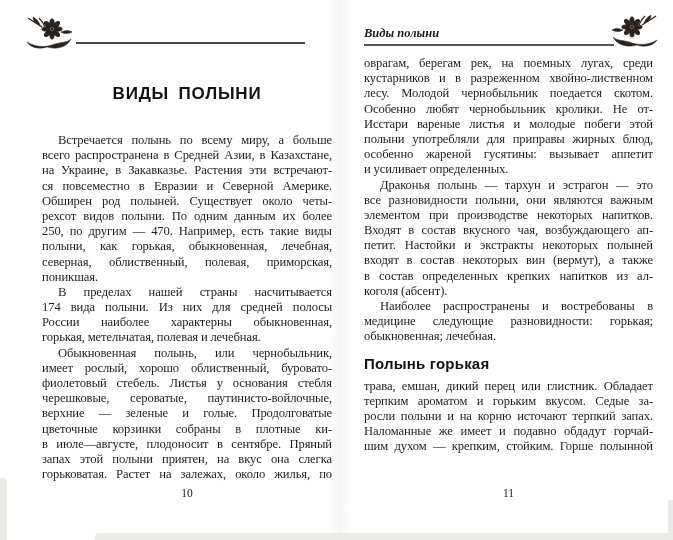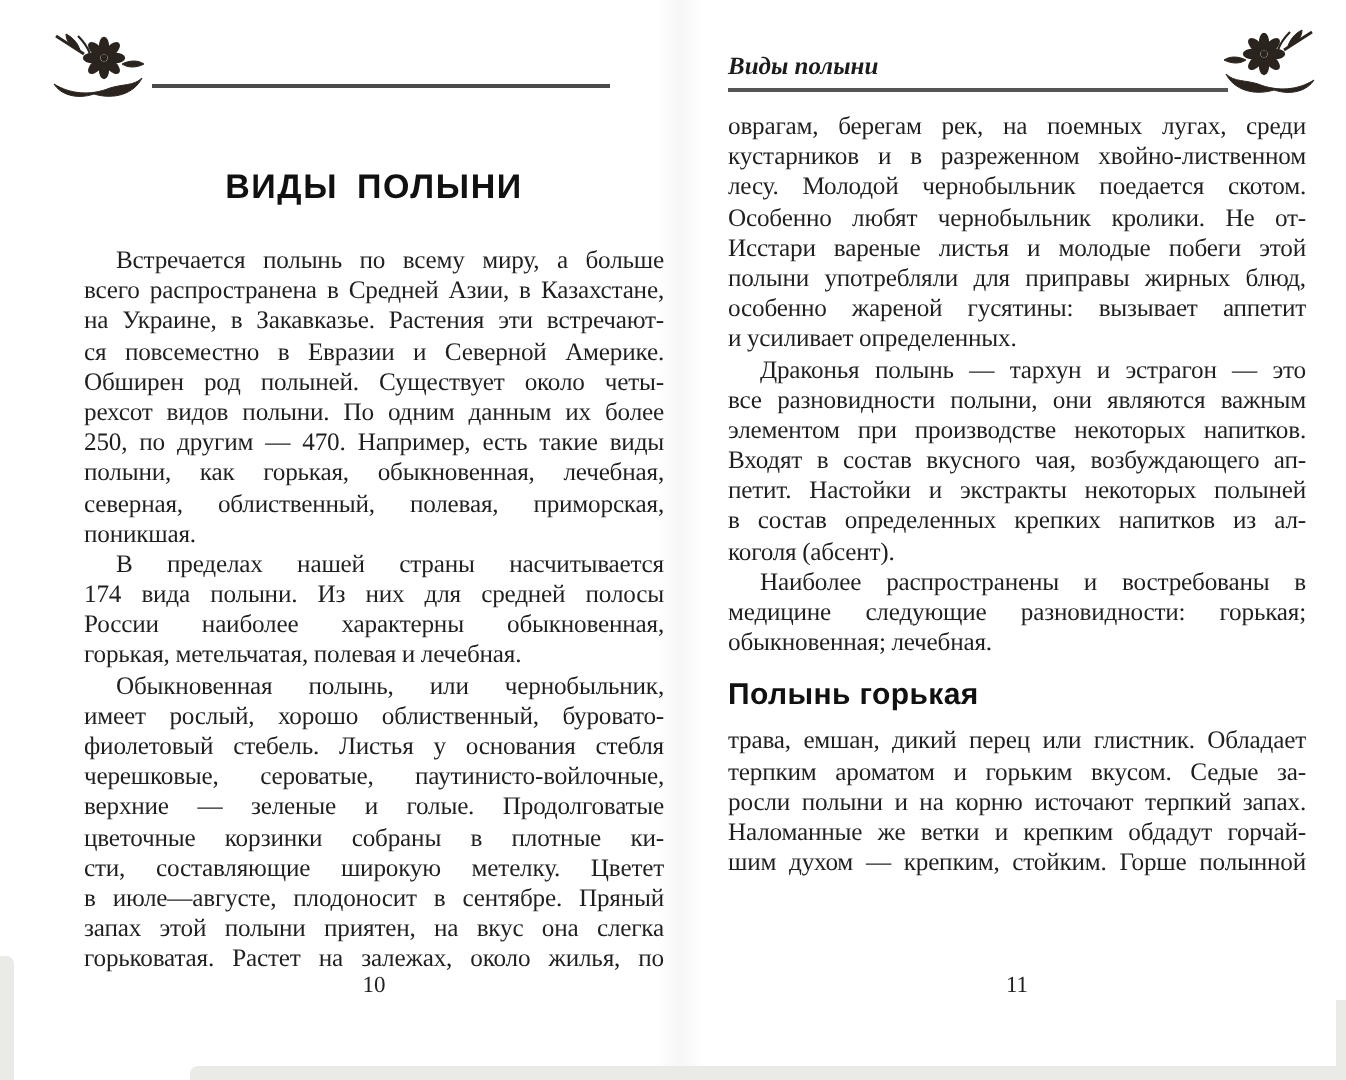--- a/index.html
+++ b/index.html
@@ -33,21 +33,21 @@
     position:absolute; left:42px; top:84px; width:290px; margin:0;
     text-align:center; font-family:"Liberation Sans","DejaVu Sans",sans-serif;
     font-size:17px; font-weight:bold; letter-spacing:0.8px; word-spacing:4px; color:#111;
   }
   .running-header{
     position:absolute; left:27px; top:26px; width:250px;
     font-family:"Liberation Serif","DejaVu Serif",serif;
     font-style:italic; font-weight:bold; font-size:12.5px; color:#1c1c1c;
   }
   .body-text{position:absolute; width:290px;}
-  .body-left{left:42px; top:123px;}
+  .body-left{left:42px; top:133px;}
   .body-right{left:27px; top:56px; width:289px;}
 
   .para{margin:0;}
   .line{
     height:15.2px; line-height:15.2px; font-size:12.6px;
     letter-spacing:-0.1px; word-spacing:-0.2px;
     text-align:justify; text-align-last:justify; overflow:hidden; white-space:nowrap;
   }
   .line{white-space:normal;} 
   .line.last{text-align-last:left;}
@@ -120,21 +120,20 @@
           <div class="line">России наиболее характерны обыкновенная,</div>
           <div class="line last">горькая, метельчатая, полевая и лечебная.</div>
         </div>
         <div class="para">
           <div class="line indent">Обыкновенная полынь, или чернобыльник,</div>
           <div class="line">имеет рослый, хорошо облиственный, буровато-</div>
           <div class="line">фиолетовый стебель. Листья у основания стебля</div>
           <div class="line">черешковые, сероватые, паутинисто-войлочные,</div>
           <div class="line">верхние — зеленые и голые. Продолговатые</div>
           <div class="line">цветочные корзинки собраны в плотные ки-</div>
-          <div class="line">сти, составляющие широкую метелку. Цветет</div>
           <div class="line">в июле—августе, плодоносит в сентябре. Пряный</div>
           <div class="line">запах этой полыни приятен, на вкус она слегка</div>
           <div class="line">горьковатая. Растет на залежах, около жилья, по</div>
         </div>
       </div>
     <div class="page-number pn-left">10</div>
   </div>
 
   <div class="page page-right">
     <div class="running-header">Виды полыни</div>
@@ -172,33 +171,34 @@
           <div class="line">полыни употребляли для приправы жирных блюд,</div>
           <div class="line">особенно жареной гусятины: вызывает аппетит</div>
           <div class="line last">и усиливает определенных.</div>
         </div>
         <div class="para">
           <div class="line indent">Драконья полынь — тархун и эстрагон — это</div>
           <div class="line">все разновидности полыни, они являются важным</div>
           <div class="line">элементом при производстве некоторых напитков.</div>
           <div class="line">Входят в состав вкусного чая, возбуждающего ап-</div>
           <div class="line">петит. Настойки и экстракты некоторых полыней</div>
+          <div class="line">входят в состав некоторых вин (вермут), а также</div>
           <div class="line">в состав определенных крепких напитков из ал-</div>
           <div class="line last">коголя (абсент).</div>
         </div>
         <div class="para">
           <div class="line indent">Наиболее распространены и востребованы в</div>
           <div class="line">медицине следующие разновидности: горькая;</div>
           <div class="line last">обыкновенная; лечебная.</div>
         </div>
         <div class="subheading">Полынь горькая</div>
         <div class="para">
           <div class="line">трава, емшан, дикий перец или глистник. Обладает</div>
           <div class="line">терпким ароматом и горьким вкусом. Седые за-</div>
           <div class="line">росли полыни и на корню источают терпкий запах.</div>
-          <div class="line">Наломанные же ветки и крепким обдадут горчай-</div>
+          <div class="line">Наломанные же имеет и подавно обдадут горчай-</div>
           <div class="line">шим духом — крепким, стойким. Горше полынной</div>
         </div>
       </div>
     <div class="page-number pn-right">11</div>
   </div>
 
 </div>
 
 </body></html>

